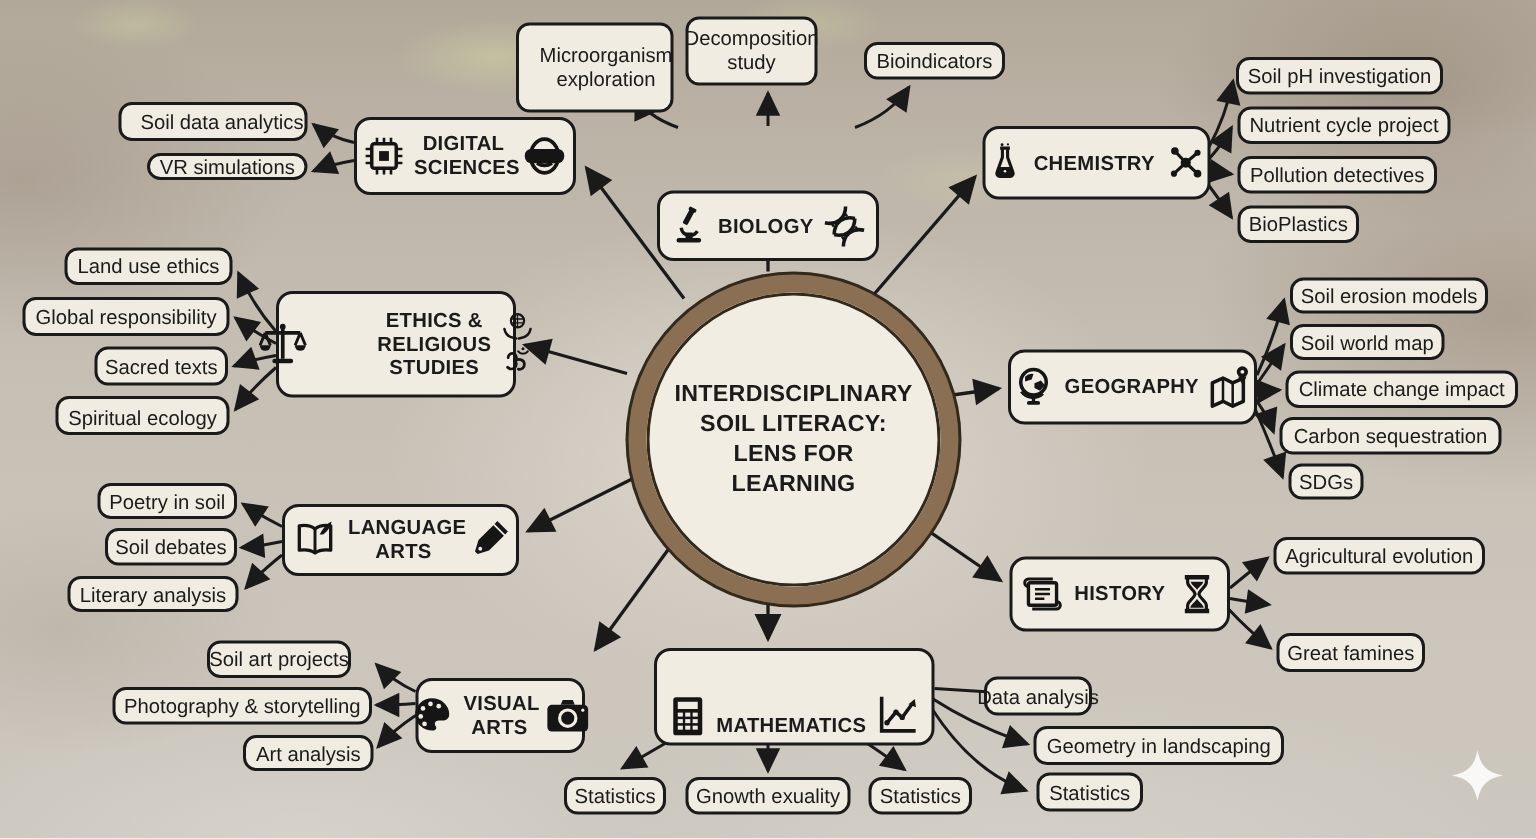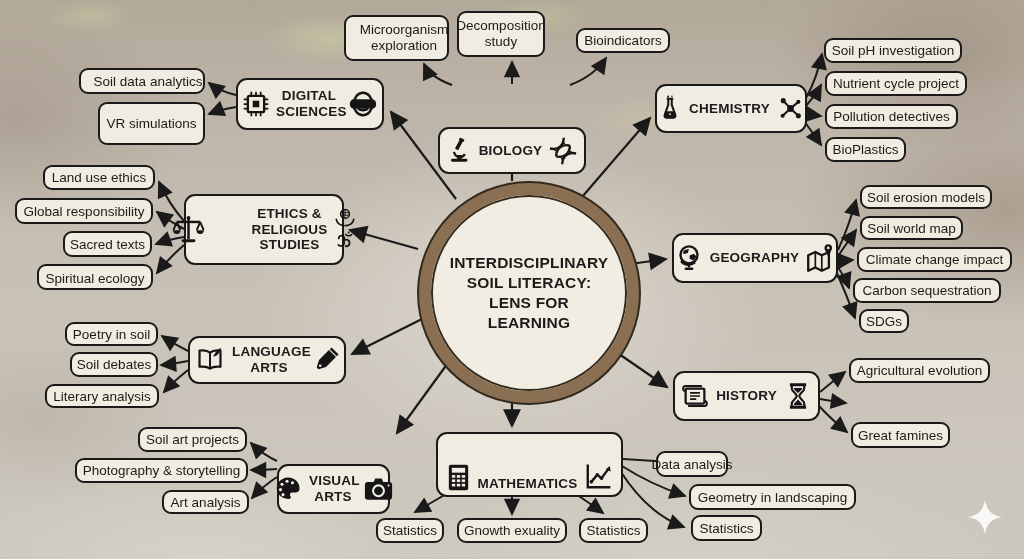--- a/index.html
+++ b/index.html
@@ -112,21 +112,21 @@
     <span class="lbl" style="width:66px;">DIGITAL SCIENCES</span>
     <svg class="ic" width="30" height="30" viewBox="0 0 24 24">
       <ellipse cx="12" cy="12" rx="7.4" ry="9" fill="none" stroke="#151515" stroke-width="2"></ellipse>
       <rect x="1.5" y="8.2" width="21" height="7.6" rx="3.4" fill="#151515"></rect>
       <path d="M8,15.8 q4,2.4 8,0" stroke="#151515" stroke-width="2" fill="none"></path>
     </svg>
   </div>
   <div class="node" style="left:79px;top:68px;width:126px;height:26px;padding-left:18px;">
       <span>Soil data analytics</span>
     </div>
-  <div class="node" style="left:98px;top:102px;width:107px;height:43px;">
+  <div class="node" style="left:98px;top:102px;width:107px;height:18px;">
       <span>VR simulations</span>
     </div>
 
   <div class="main" style="left:438px;top:85px;width:148px;height:47px;margin-top:42px;">
     <svg class="ic" width="27" height="27" viewBox="0 0 24 24">
       <g transform="rotate(28 11 8)" fill="#151515">
         <rect x="9.4" y="1" width="3.2" height="10.5" rx="0.8"></rect>
         <rect x="8.7" y="0.6" width="4.6" height="2.2" rx="0.6"></rect>
       </g>
       <path d="M7.2,13.2 a5.2,5.2 0 0 0 9.6,2" fill="none" stroke="#151515" stroke-width="2"></path>
@@ -137,21 +137,21 @@
     <svg class="ic" width="30" height="30" viewBox="0 0 24 24">
       <g transform="rotate(-38 12 12)" fill="none" stroke="#151515" stroke-width="1.9">
         <path d="M5,4 C9,9 15,9 19,4"></path>
           <path d="M5,12 C9,7 15,7 19,12"></path>
         <path d="M5,12 C9,17 15,17 19,12"></path>
           <path d="M5,20 C9,15 15,15 19,20"></path>
         <path d="M7.5,6 v2.5 M16.5,6 v2.5 M7.5,15.5 v2.5 M16.5,15.5 v2.5" stroke-width="1.3"></path>
       </g>
     </svg>
   </div>
-  <div class="node wrap" style="left:344px;top:15px;width:105px;height:46px;padding-left:21px;">
+  <div class="node wrap" style="left:344px;top:15px;width:105px;height:60px;padding-left:21px;">
       <span>Microorganism exploration</span>
     </div>
   <div class="node wrap" style="left:457px;top:11px;width:88px;height:46px;justify-content:center;">
       <span>Decomposition study</span>
     </div>
   <div class="node" style="left:576px;top:28px;width:94px;height:25px;">
       <span>Bioindicators</span>
     </div>
 
   <div class="main" style="left:655px;top:84px;width:152px;height:49px;">
@@ -303,38 +303,38 @@
       <path d="M12,14.5 c1,1.8 3,2.6 3.6,4.8 H8.4 c0.6,-2.2 2.6,-3 3.6,-4.8 z" fill="#151515"></path>
     </svg>
   </div>
   <div class="node" style="left:849px;top:358px;width:141px;height:25px;">
       <span>Agricultural evolution</span>
     </div>
   <div class="node" style="left:851px;top:422px;width:99px;height:26px;">
       <span>Great famines</span>
     </div>
 
-  <div class="main" style="left:277px;top:464px;width:113px;height:50px;">
+  <div class="main" style="left:277px;top:452px;width:113px;height:50px;">
     <svg class="ic" width="30" height="30" viewBox="0 0 24 24">
       <path d="M12,2.8 a9.2,8.6 0 1 0 0.4,17.2 c1.9,0 2.3,-1.3 1.5,-2.4 c-0.9,-1.3 -0.1,-2.9 1.7,-2.9 h2.6 a3.3,3.3 0 0 0 3,-3.4 A9.2,8.6 0 0 0 12,2.8 z" fill="#151515"></path>
       <circle cx="7.2" cy="8.2" r="1.25" fill="#f1ece1"></circle>
         <circle cx="11.2" cy="5.8" r="1.25" fill="#f1ece1"></circle>
       <circle cx="15.6" cy="7" r="1.25" fill="#f1ece1"></circle>
         <circle cx="6" cy="12.5" r="1.25" fill="#f1ece1"></circle>
       <circle cx="8" cy="16.5" r="1.25" fill="#f1ece1"></circle>
     </svg>
     <span class="lbl" style="width:48px;">VISUAL ARTS</span>
     <svg class="ic" width="31" height="26" viewBox="0 0 26 22">
       <rect x="1.5" y="5" width="23" height="15" rx="2.5" fill="#151515"></rect>
       <path d="M9,5 l1.2,-2.8 h5.6 L17,5 z" fill="#151515"></path>
       <circle cx="13" cy="12.5" r="4.6" fill="none" stroke="#f1ece1" stroke-width="1.8"></circle>
       <circle cx="21.5" cy="8" r="0.9" fill="#f1ece1"></circle>
     </svg>
   </div>
-  <div class="node" style="left:138px;top:427px;width:109px;height:25px;">
+  <div class="node" style="left:138px;top:427px;width:96px;height:25px;">
       <span>Soil art projects</span>
     </div>
   <div class="node" style="left:75px;top:458px;width:173px;height:25px;">
       <span>Photography &amp; storytelling</span>
     </div>
   <div class="node" style="left:162px;top:490px;width:87px;height:24px;">
       <span>Art analysis</span>
     </div>
 
   <div class="main" style="left:436px;top:432px;width:187px;height:65px;align-items:flex-end;">

